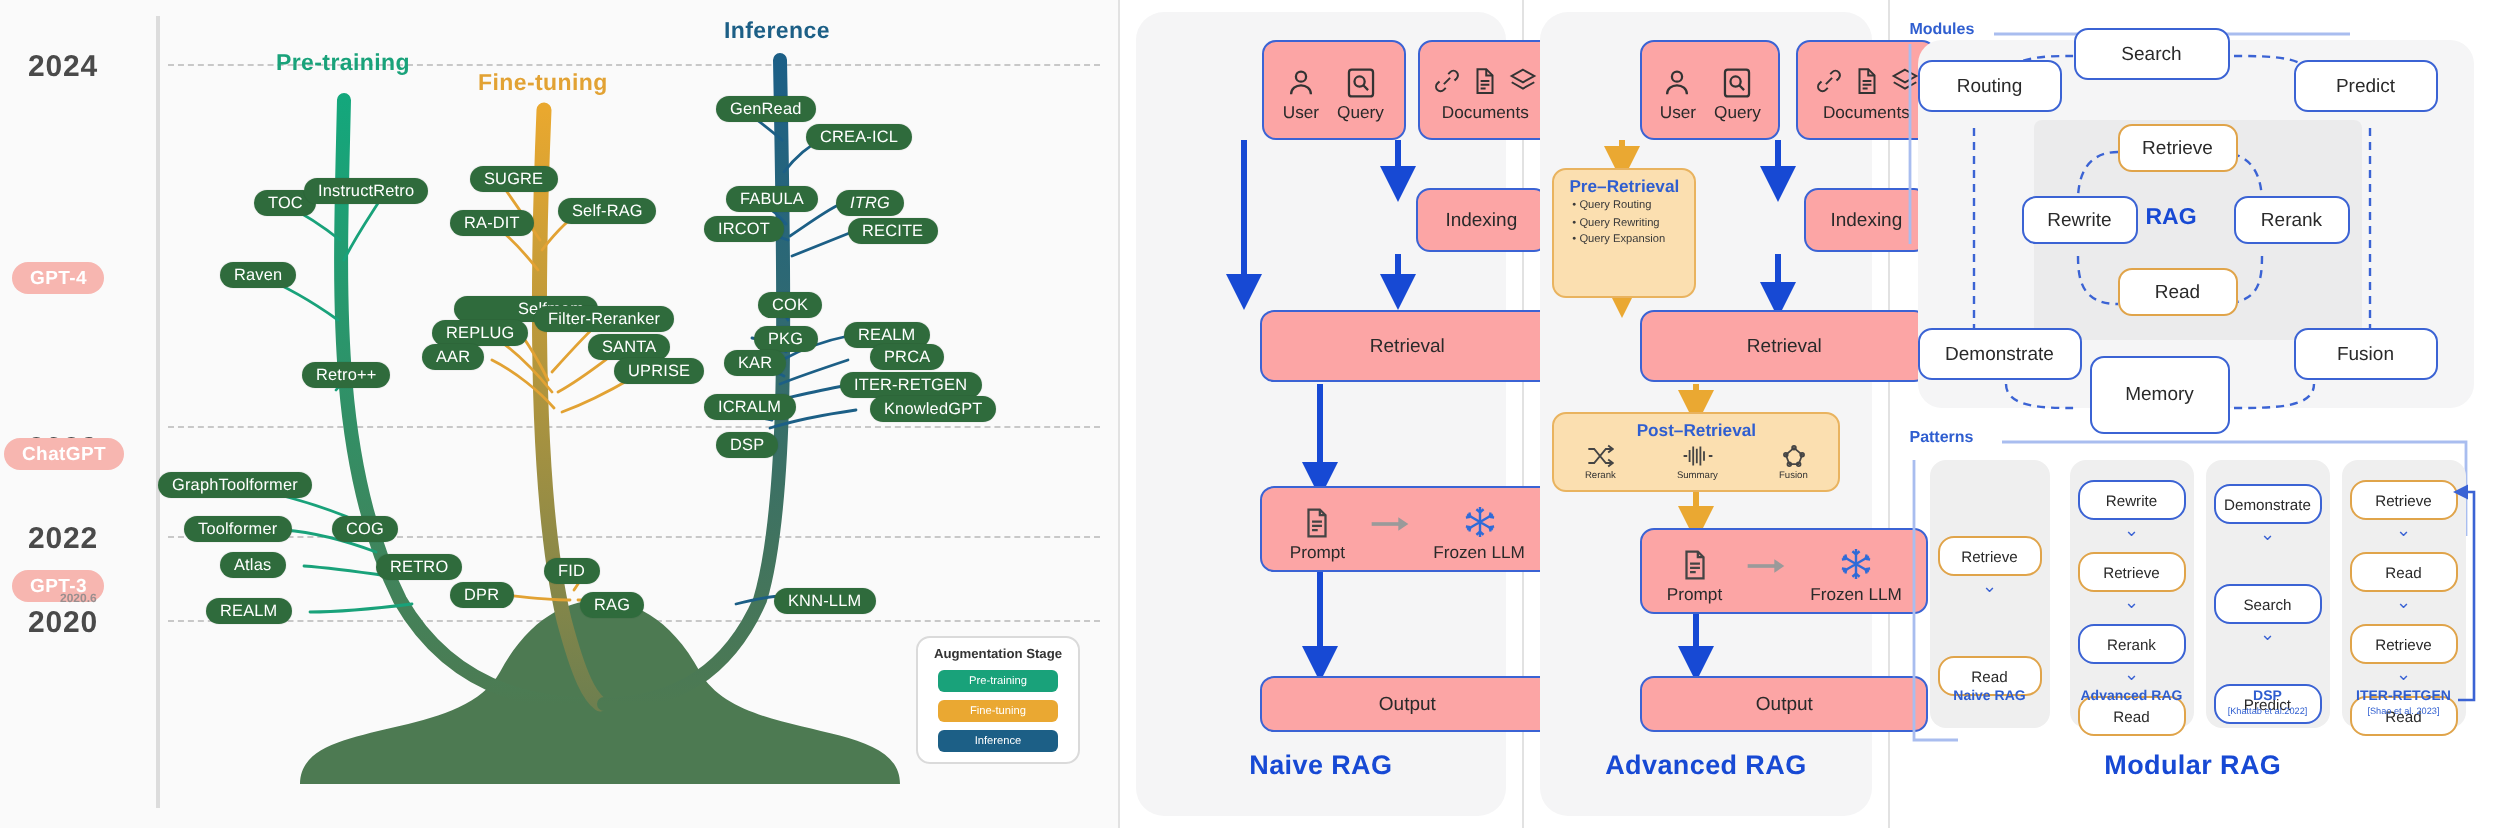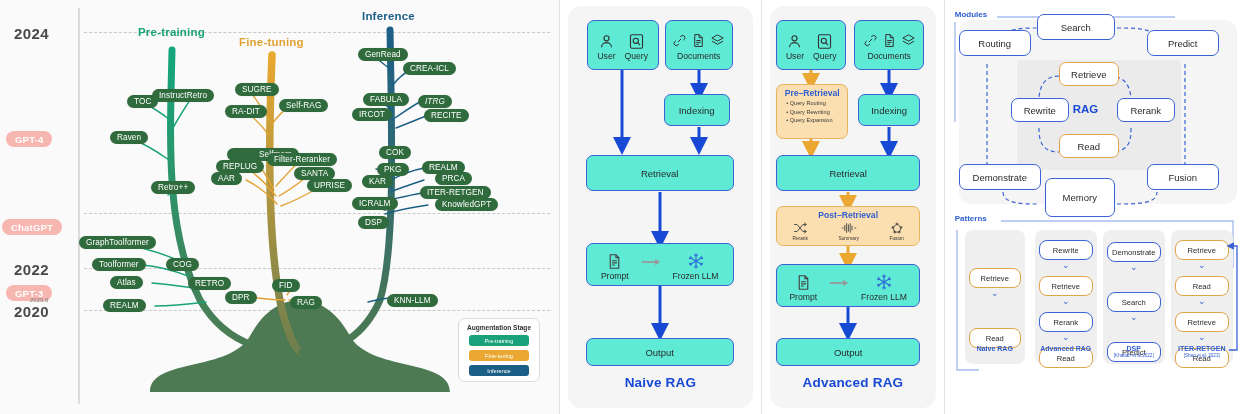--- a/index.html
+++ b/index.html
@@ -54,22 +54,22 @@
      background:#ffffff;border:1px solid #dadada;border-radius:7px;
      padding:5px 6px;box-sizing:border-box;}
   .legend-title{font-size:6.6px;color:#333;margin-bottom:4px;text-align:center;font-weight:600;}
   .lg-item{height:11px;border-radius:3px;margin:0 4px 4px 4px;color:#fff;
      font-size:5.6px;display:flex;align-items:center;justify-content:center;}
 
   
   .flowcard{position:absolute;left:8px;top:6px;right:8px;bottom:6px;
      background:#f5f5f6;border-radius:14px;}
   .fbox{position:absolute;box-sizing:border-box;border:1.4px solid #3b63d4;
-     border-radius:7px;background:#5eead4;display:flex;align-items:center;
-     justify-content:center;font-size:9.5px;color:#2a2a2a;}
+     border-radius:7px;background:#fca5a5;display:flex;align-items:center;
+     justify-content:center;font-size:9.5px;color:#2a2a2a;margin-left:44px;}
   .iconbox{flex-direction:column;padding-top:4px;}
   .icrow{display:flex;align-items:flex-end;gap:9px;}
   .iccol{display:flex;flex-direction:column;align-items:center;gap:2px;}
   .iclabel{font-size:8.6px;color:#2a2a2a;line-height:1;}
   .ar{position:absolute;}
   .ptitle{position:absolute;width:100%;text-align:center;color:#1749d4;
      font-weight:bold;font-size:13.5px;letter-spacing:.2px;}
 
   .prebox{position:absolute;box-sizing:border-box;background:#fbdfb0;
      border:1.2px solid #e9b35f;border-radius:7px;}
@@ -396,21 +396,21 @@
         <path d="M86 192 L86 204"></path>
         <path d="M86 246 L86 262"></path>
       </g>
       <g stroke="#1749d4" stroke-width="3" marker-end="url(#ahB)" fill="none">
         <path d="M127 70 L127 92"></path>
         <path d="M127 127 L127 150"></path>
         <path d="M86 305 L86 332"></path>
       </g>
     </svg>
 
-    <div class="prebox" style="left:14px;top:84px;width:72px;height:55px;">
+    <div class="prebox" style="left:14px;top:84px;width:72px;height:65px;">
       <div class="pre-t">Pre–Retrieval</div>
       <div class="pre-li">• <span>Query Routing</span></div>
       <div class="pre-li">• <span>Query Rewriting</span></div>
       <div class="pre-li">• <span>Query Expansion</span></div>
     </div>
 
     <div class="fbox" style="left:96px;top:94px;width:62px;height:32px;">Indexing</div>
     <div class="fbox" style="left:14px;top:155px;width:144px;height:36px;">Retrieval</div>
 
     <div class="postbox" style="left:14px;top:206px;width:144px;height:40px;">
@@ -558,15 +558,16 @@
         <svg width="304" height="414" class="ar" style="left: 0px; top: 0px;">
           <defs>
             <marker id="ahL" markerWidth="6" markerHeight="6" refX="4" refY="3" orient="auto">
               <path d="M0,0 L6,3 L0,6 z" fill="#3b63d4"></path>
             </marker>
           </defs>
           <path d="M284 350 H292 V246 H284" stroke="#3b63d4" stroke-width="1.3" fill="none" marker-end="url(#ahL)"></path>
         </svg>
       </div>
 
+    <div class="ptitle" style="top:375px;">Modular RAG</div>
   </div>
 
 </div>
 
 </body></html>

